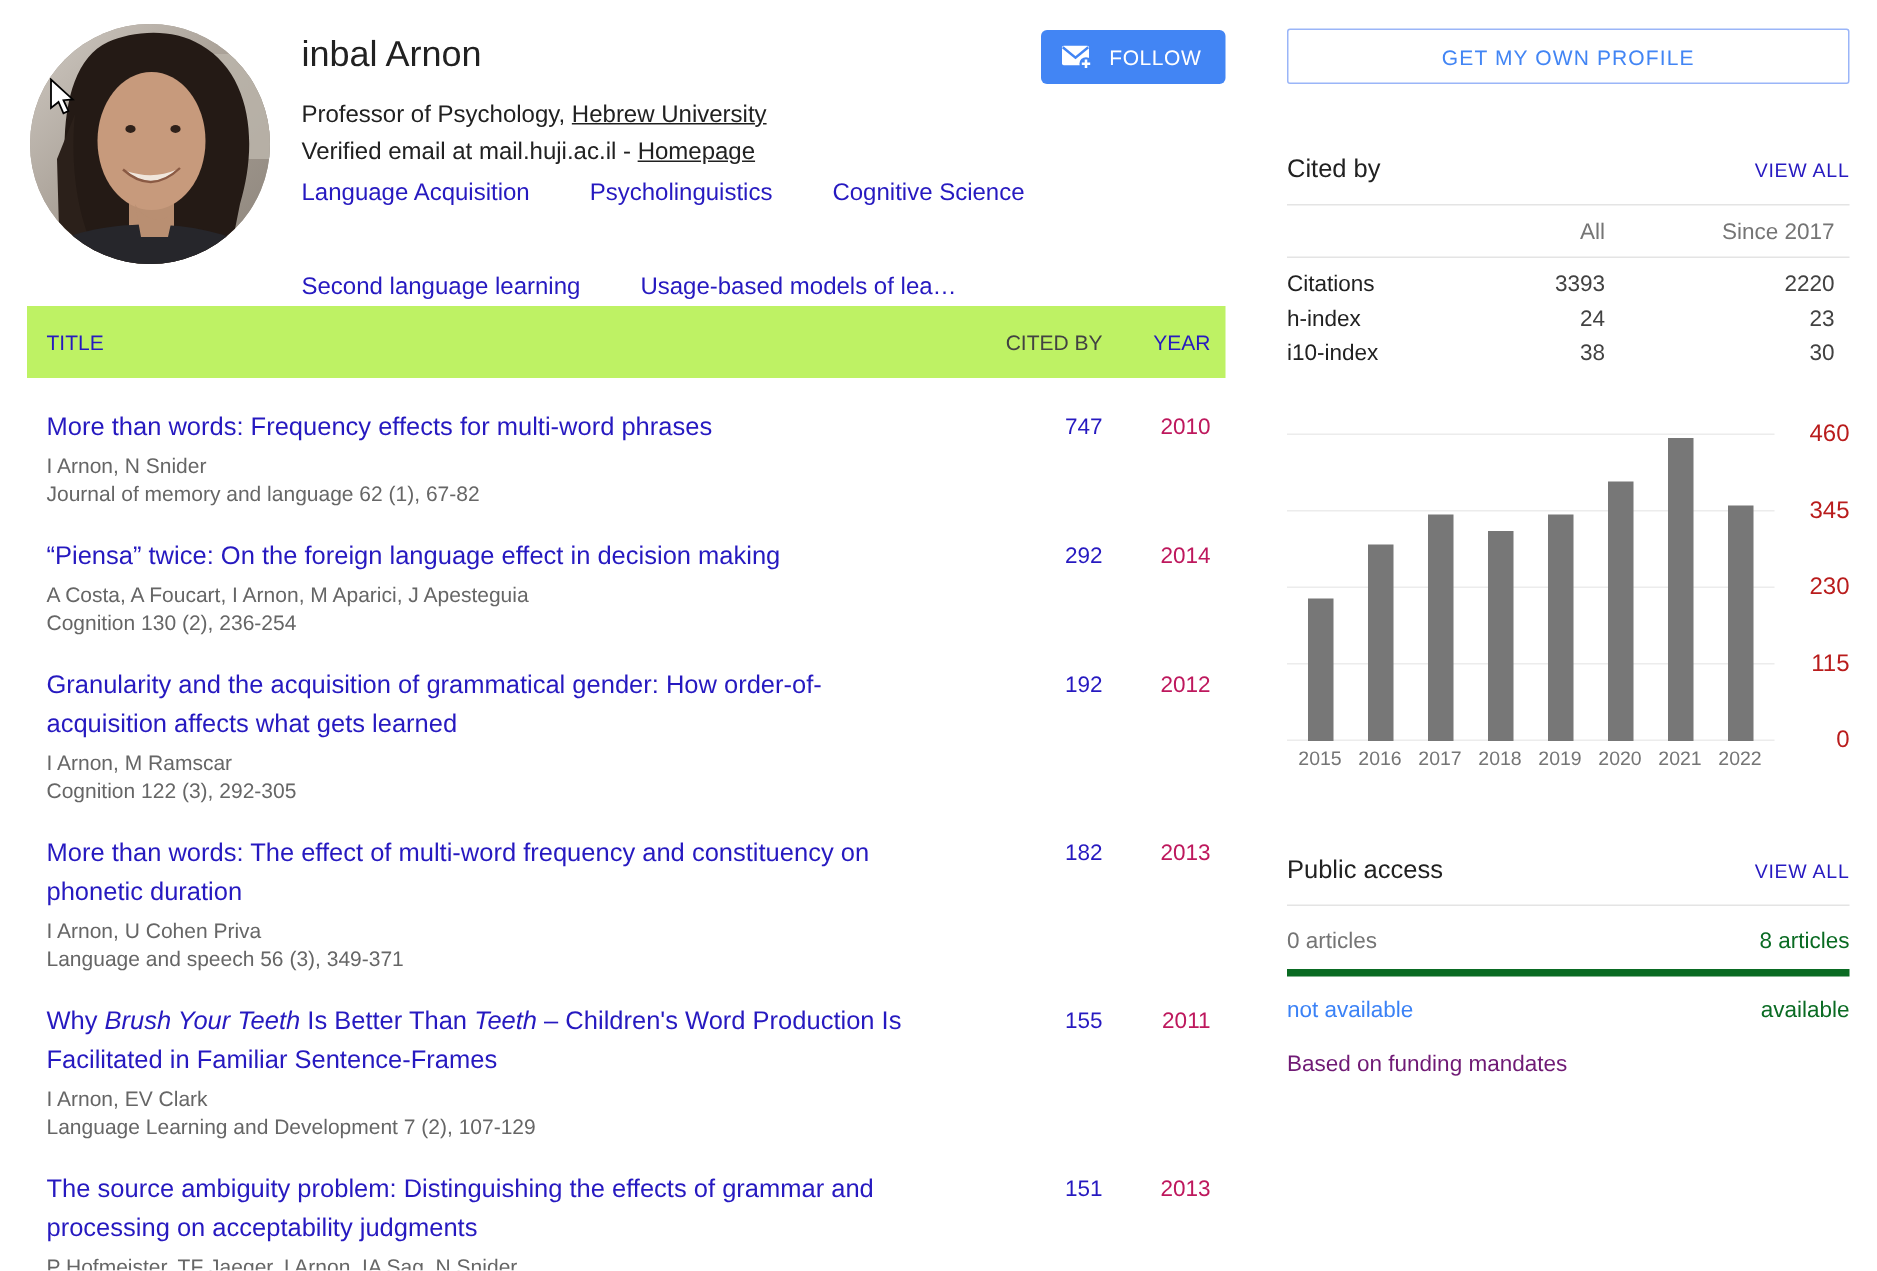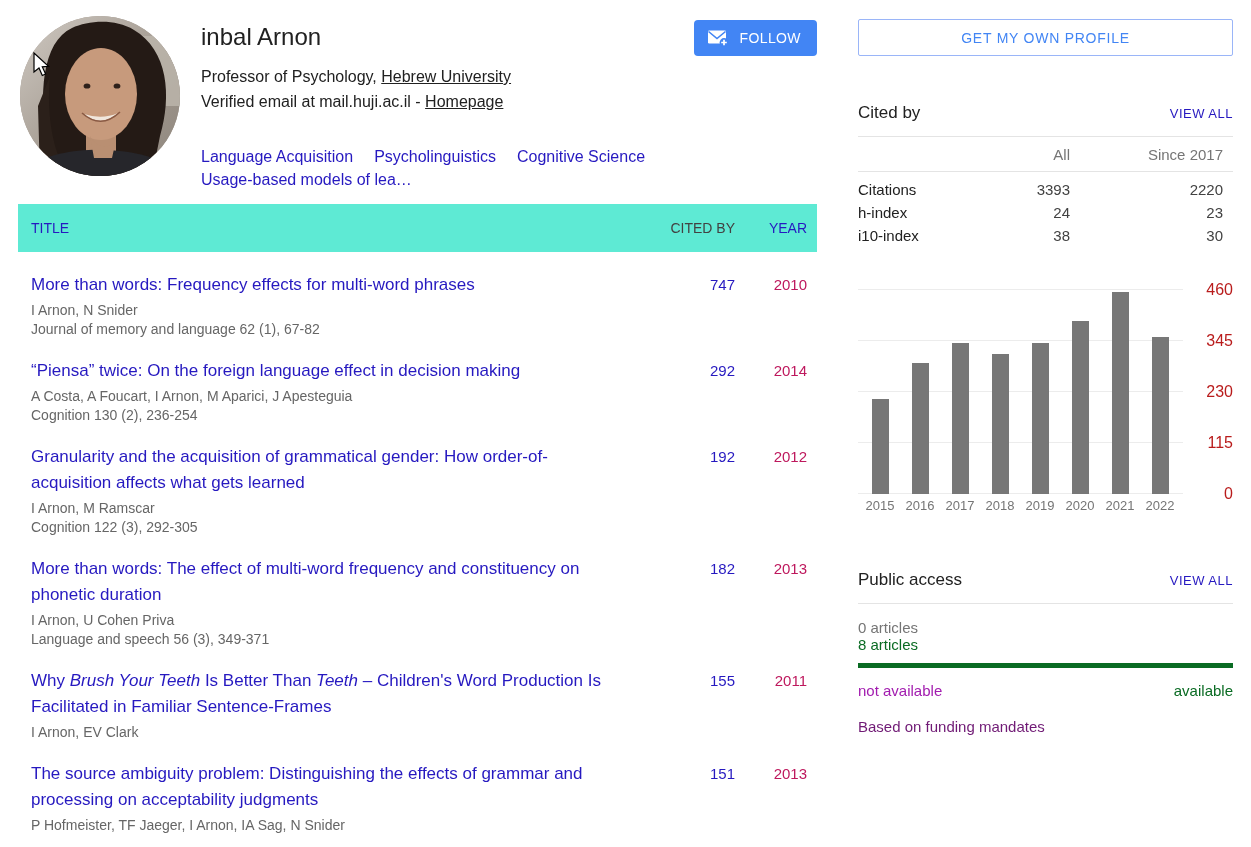--- a/index.html
+++ b/index.html
@@ -11,27 +11,27 @@
 
   
   .main-col { position:absolute; left:18px; top:0; width:799px; height:847px; }
 
   .profile-header { position:absolute; left:0; top:16px; width:100%; height:185px; }
   .avatar-wrap { position:absolute; left:2px; top:0; width:160px; height:160px; border-radius:50%; overflow:hidden; background:#a49a90; }
   .profile-info { margin-left:183px; padding-top:6px; }
   .profile-name { font-size:24px; font-weight:400; line-height:30px; margin:0; color:#212121; }
   .profile-line { font-size:16px; line-height:25px; color:#212121; }
   .profile-line.first { margin-top:12px; }
-  .interests { margin-top:31px; max-width:560px; display:flex; flex-wrap:wrap; column-gap:21px; row-gap:0; font-size:16px; line-height:23px; }
+  .interests { margin-top:3px; max-width:560px; display:flex; flex-wrap:wrap; column-gap:21px; row-gap:0; font-size:16px; line-height:23px;gap:40px; }
   .interest-link { color:#2619c0; white-space:nowrap; }
 
   .follow-btn { position:absolute; top:4px; right:0; height:36px; padding:0 16px 0 13px; background:#4285f4; color:#fff; border:none; border-radius:4px; font-family:"Liberation Sans",sans-serif; font-size:14px; letter-spacing:0.4px; display:flex; align-items:center; gap:10px; cursor:pointer; }
 
   .pub-section { position:absolute; left:0; top:204px; width:100%; }
-  .pub-header-row { display:flex; align-items:center; background:#5eead4; height:48px; padding:0 10px 0 13px; font-size:14px; }
+  .pub-header-row { display:flex; align-items:center; background:#bef264; height:48px; padding:0 10px 0 13px; font-size:14px; }
   .col-title { flex:1; }
   .col-cited { width:85px; text-align:right; }
   .col-year  { width:72px; text-align:right; }
   .pub-header-row .col-title a, .pub-header-row .col-year a { color:#2619c0; }
   .pub-header-row .col-cited { color:#424242; }
 
   .pub-list { padding:20px 10px 0 13px; }
   .pub-row { display:flex; align-items:flex-start; margin-bottom:19px; }
   .pub-main { flex:1; padding-right:30px; }
   .pub-title { display:block; font-size:17px; line-height:26px; color:#2619c0; }
@@ -67,26 +67,26 @@
   .gridline { position:absolute; left:0; right:0; height:1px; background:#ececec; }
   .bars { position:absolute; left:2px; top:0; bottom:0; display:flex; }
   .bar-col { width:40px; height:100%; display:flex; align-items:flex-end; justify-content:center; }
   .bar { width:17px; background:#777; cursor:pointer; }
   .xlabels { position:absolute; left:2px; top:208px; display:flex; }
   .xlabel { width:40px; text-align:center; font-size:13px; color:#757575; }
   .yaxis { position:absolute; right:0; top:0; width:44px; height:204px; }
   .ytick { position:absolute; right:0; transform:translateY(50%); font-size:16px; color:#b91c1c; }
 
   .pa-head { margin-top:52px; }
-  .pa-counts { display:flex; justify-content:space-between; margin-top:15px; font-size:15px;flex-direction:column; }
+  .pa-counts { display:flex; justify-content:space-between; margin-top:15px; font-size:15px; }
   .pa-counts .gray { color:#757575; }
   .green-link { color:#0a6b23; }
   .pa-bar { margin-top:10px; height:5px; background:#0a6b23; }
   .pa-availability { display:flex; justify-content:space-between; margin-top:14px; font-size:15px; }
-  .pa-availability .gray { color:#a21caf; }
+  .pa-availability .gray { color:#3b82f6; }
   .pa-note { margin-top:19px; font-size:15px; color:#701a75; }
 
   .cursor { position:absolute; left:31px; top:52px; z-index:10; pointer-events:none; }
 </style>
 </head>
 <body>
 
 <div class="page">
 
   <svg class="cursor" width="21" height="25" viewBox="0 0 21 25">
@@ -127,20 +127,21 @@
           <a class="dark-link">Hebrew University</a>
         </div>
         <div class="profile-line">
           <span>Verified email at mail.huji.ac.il -</span>
           <a class="dark-link">Homepage</a>
         </div>
         <div class="interests">
             <a class="interest-link">Language Acquisition</a>
             <a class="interest-link">Psycholinguistics</a>
             <a class="interest-link">Cognitive Science</a>
+            <a class="interest-link">Second language learning</a>
             <a class="interest-link">Usage-based models of lea…</a>
           </div>
       </div>
 
       <button class="follow-btn">
         <svg width="22" height="18" viewBox="0 0 22 18">
           <rect x="1" y="1.5" width="18" height="13" rx="1.2" fill="#ffffff"></rect>
           <path d="M1.5,2.5 L10,9.5 L18.5,2.5" fill="none" stroke="#4285f4" stroke-width="1.6"></path>
           <circle cx="17" cy="13.5" r="4.4" fill="#4285f4"></circle>
           <path d="M17,10.7 L17,16.3 M14.2,13.5 L19.8,13.5" stroke="#ffffff" stroke-width="1.7"></path>
@@ -193,20 +194,21 @@
       <div class="pub-venue">Language and speech 56 (3), 349-371</div>
     </div>
     <div class="pub-cited"><a>182</a></div>
     <div class="pub-year">2013</div>
   </div>
 
   <div class="pub-row">
     <div class="pub-main">
       <a class="pub-title"><span>Why </span><i>Brush Your Teeth</i><span> Is Better Than </span><i>Teeth</i><span> – Children's Word Production Is Facilitated in Familiar Sentence-Frames</span></a>
       <div class="pub-authors">I Arnon, EV Clark</div>
+      <div class="pub-venue">Language Learning and Development 7 (2), 107-129</div>
     </div>
     <div class="pub-cited"><a>155</a></div>
     <div class="pub-year">2011</div>
   </div>
 
   <div class="pub-row">
     <div class="pub-main">
       <a class="pub-title"><span>The source ambiguity problem: Distinguishing the effects of grammar and processing on acceptability judgments</span></a>
       <div class="pub-authors">P Hofmeister, TF Jaeger, I Arnon, IA Sag, N Snider</div>
 

